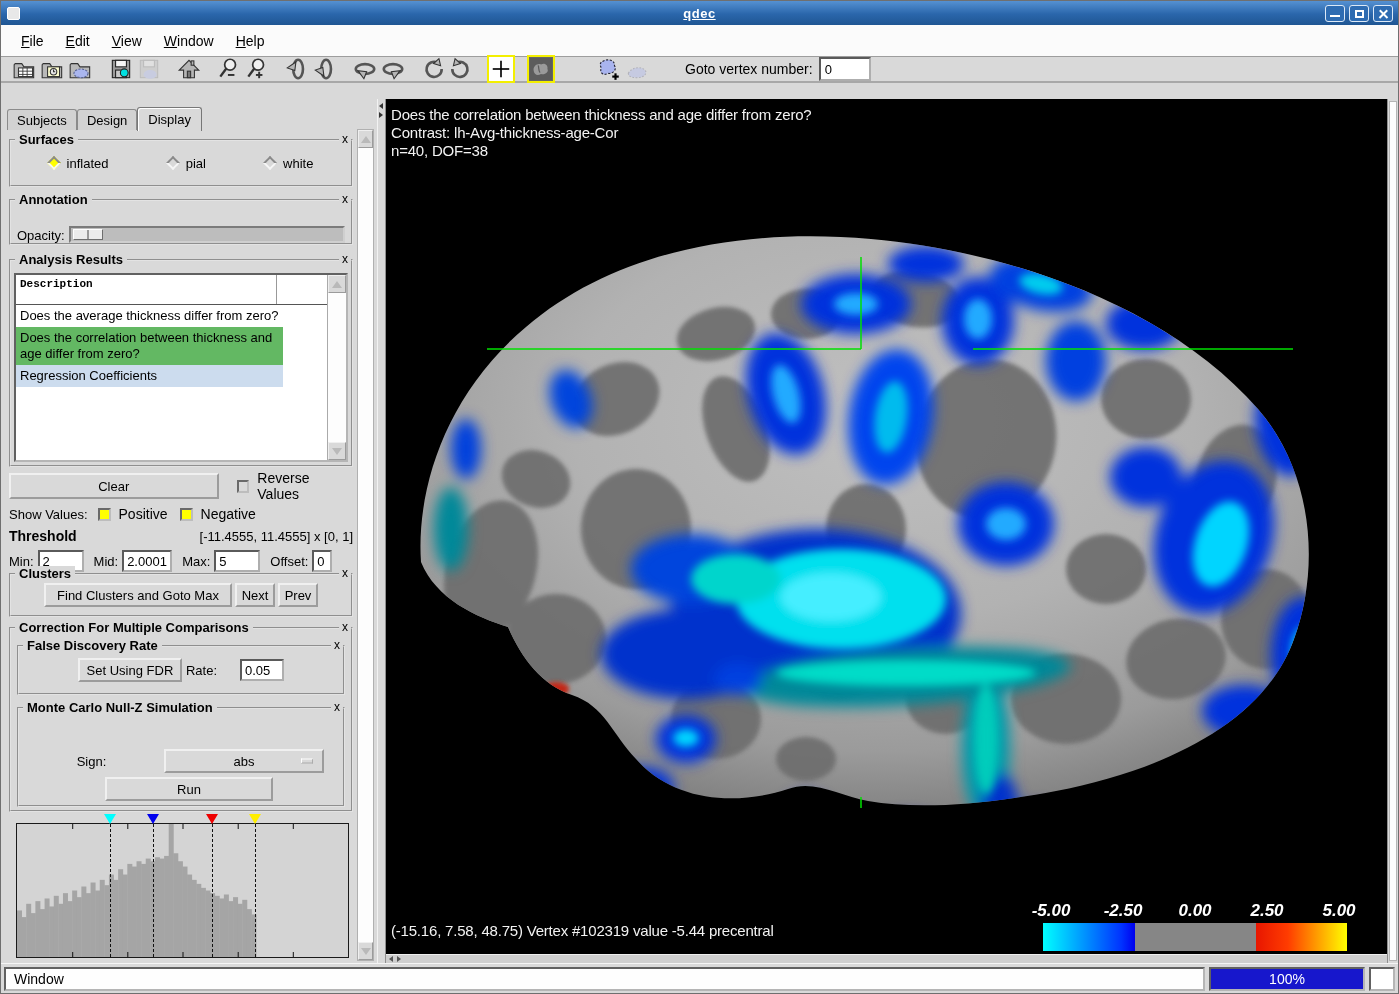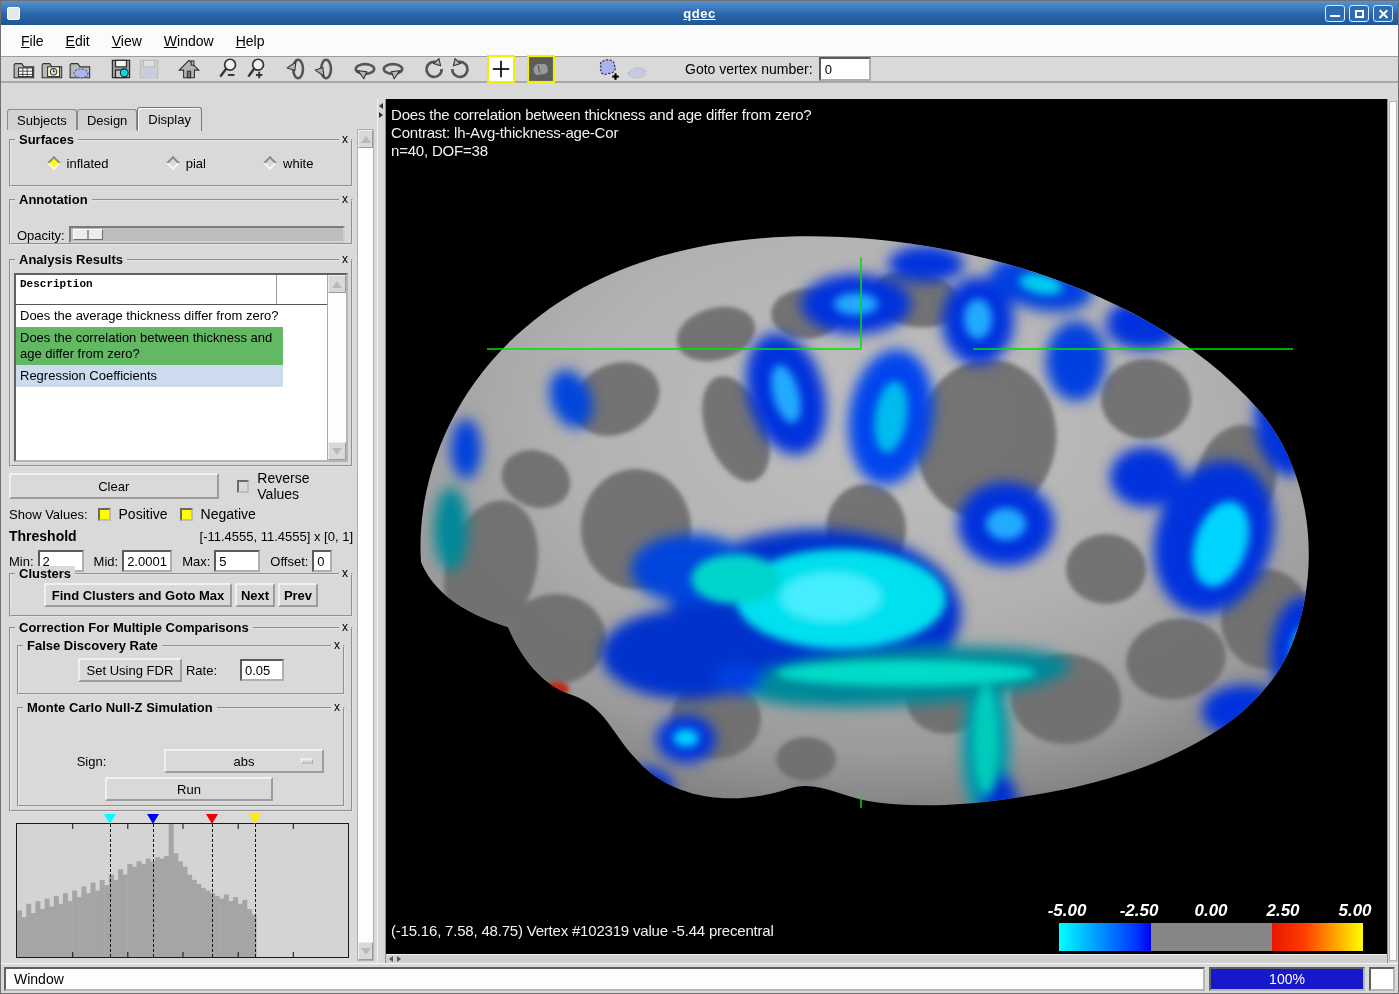--- a/index.html
+++ b/index.html
@@ -113,21 +113,21 @@
   
   .histo-wrap { position:absolute; left:15px; top:724px; width:333px; height:135px; }
   .histo-box { position:absolute; inset:0; background:#d4d4d4; border:1px solid #1a1a1a; }
   .histo-marker { position:absolute; top:-9px; width:0; height:0; transform:translateX(-50%);
                   border-left:6px solid transparent; border-right:6px solid transparent; }
   .histo-dash { position:absolute; top:1px; bottom:1px; width:0; border-left:1px dashed #111; }
 
   
   .vtext { position:absolute; color:#f2f2f2; font-size:15px; letter-spacing:-0.2px; line-height:17.5px; }
   .vstatus { position:absolute; left:5px; bottom:24px; color:#f2f2f2; font-size:15px; letter-spacing:-0.2px; }
-  .colorbar { position:absolute; right:24px; bottom:12px; width:304px; }
+  .colorbar { position:absolute; right:40px; bottom:12px; width:304px; }
   .cb-labels { display:flex; justify-content:space-between; width:352px; margin-left:-24px; margin-bottom:2px; }
   .cb-labels span { width:64px; text-align:center; color:#fff; font-size:17px; font-style:italic; font-weight:bold; }
   .cb-bar { height:28px; display:flex; }
   .cb-neg { width:30.3%; background:linear-gradient(90deg,#00ffff,#0033ff 85%,#0000ee); }
   .cb-mid { width:39.7%; background:#868686; }
   .cb-pos { width:30%;  background:linear-gradient(90deg,#e81600,#ff3c00 35%,#ffb400 75%,#ffff00); }
   .h-scroll { position:absolute; left:0; right:0; bottom:0; height:9px; background:#cfcfcf;
               border-top:1px solid #eee; display:flex; align-items:center; gap:4px; padding-left:3px; }
   .h-scroll .a { width:0;height:0;border-top:3px solid transparent;border-bottom:3px solid transparent; }
   .h-scroll .al { border-right:4px solid #555; } .h-scroll .ar { border-left:4px solid #555; }
@@ -385,21 +385,21 @@
       <input class="entry" style="width: 50px; height: 22px; margin-left: 4px;" value="2.0001">
       <span style="margin-left:10px;">Max:</span>
       <input class="entry" style="width: 46px; height: 22px; margin-left: 4px;" value="5">
       <span style="margin-left:10px;">Offset:</span>
       <input class="entry" style="width: 20px; height: 22px; margin-left: 4px;" value="0">
     </div>
 
     <div class="grp" style="top:474px; height:44px;">
       <span class="grp-label">Clusters</span>
       <span class="grp-x">x</span>
-      <div style="display:flex; align-items:center; justify-content:center; height:100%; gap:3px;font-weight:bold;">
+      <div style="display:flex; align-items:center; justify-content:center; height:100%; gap:3px;">
         <div class="btn" style="width:188px; height:24px;">Find Clusters and Goto Max</div>
         <div class="btn" style="width:40px; height:24px;">Next</div>
         <div class="btn" style="width:40px; height:24px;">Prev</div>
       </div>
     </div>
 
     <div class="grp" style="top:528px; height:185px;">
       <span class="grp-label">Correction For Multiple Comparisons</span>
       <span class="grp-x">x</span>
 

